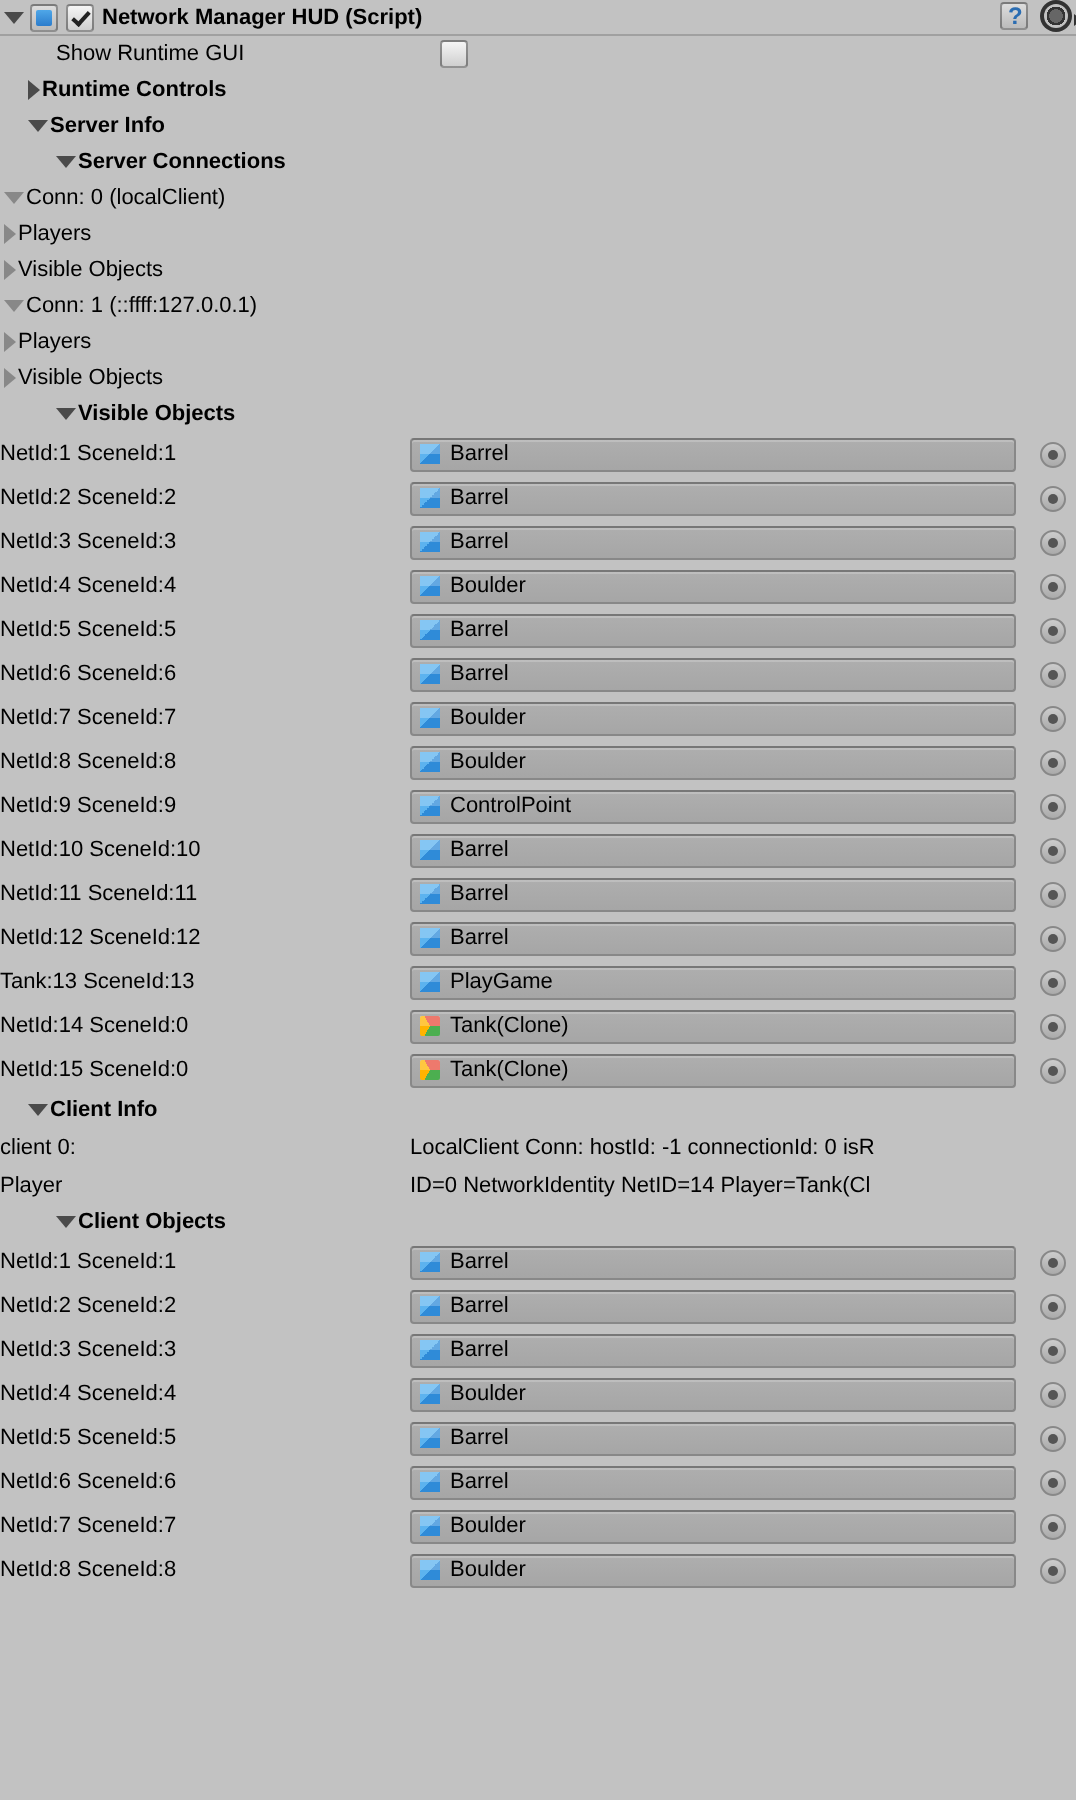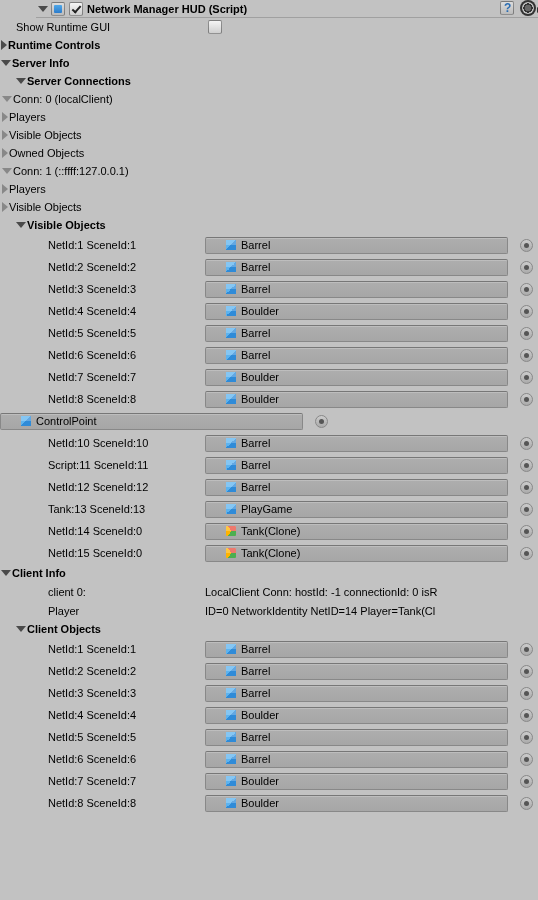--- a/index.html
+++ b/index.html
@@ -14,21 +14,20 @@
     position: relative;
   }
   .toprow {
     height: 18px;
     background: #c2c2c2;
     border-bottom: 1px solid #a0a0a0;
     display: flex;
     align-items: center;
     padding-left: 2px;
     position: relative;
-    margin-left: 36px;
   }
   .arrow {
     width: 0; height: 0;
     border-style: solid;
     display: inline-block;
     margin-right: 1px;
   }
   .arrow.down { border-width: 6px 5px 0 5px; border-color: #4a4a4a transparent transparent transparent; }
   .arrow.gdown { border-width: 6px 5px 0 5px; border-color: #888 transparent transparent transparent; }
   .arrow.right { border-width: 5px 0 5px 6px; border-color: transparent transparent transparent #4a4a4a; }
@@ -93,46 +92,45 @@
     border-style: solid;
     border-color: transparent transparent transparent #333;
   }
   .row {
     display: flex;
     align-items: center;
     height: 18px;
     padding-left: 2px;
   }
   .label { white-space: nowrap; }
-  .lvl0 { padding-left: 1px; }
-  .lvl1 { padding-left: 16px; }
+  .lvl0 { padding-left: 14px; }
+  .lvl1 { padding-left: 28px; }
   .lvl2 { }
   .lvl3 { }
   .bold { font-weight: bold; }
   .prop-row {
     display: flex;
     align-items: center;
     height: 22px;
   }
   .prop-label {
     width: 205px;
-    padding-left: 48px;
     white-space: nowrap;
   }
   .obj-field {
     flex: 0 0 303px;
     width: 303px;
     height: 17px;
     border: 1px solid #888;
     border-top-color: #777;
     border-radius: 2px;
     background: linear-gradient(#aeaeae,#a6a6a6);
     display: flex;
     align-items: center;
-    padding: 0 20px;
+    padding: 0 4px;
     box-shadow: inset 0 1px 0 rgba(255,255,255,.2);
     margin-right: 5px;
   }
   .cube {
     width: 10px; height: 10px;
     margin-right: 5px;
     position: relative;
   }
   .cube.blue { background: linear-gradient(135deg,#5cb3ef 0 50%,#2f8bd8 50% 100%); }
   .cube.multi {
@@ -203,24 +201,20 @@
       <span class="label">Conn: 0 (localClient)</span>
     </div>
     <div class="row lvl3">
       <span class="arrow gright"></span>
       <span class="label">Players</span>
     </div>
     <div class="row lvl3">
       <span class="arrow gright"></span>
       <span class="label">Visible Objects</span>
     </div>
-    <div class="row lvl3">
-      <span class="arrow gright"></span>
-      <span class="label">Owned Objects</span>
-    </div>
     <div class="row lvl2">
       <span class="arrow gdown"></span>
       <span class="label">Conn: 1 (::ffff:127.0.0.1)</span>
     </div>
     <div class="row lvl3">
       <span class="arrow gright"></span>
       <span class="label">Players</span>
     </div>
     <div class="row lvl3">
       <span class="arrow gright"></span>
@@ -299,38 +293,39 @@
     <div class="prop-row">
       <span class="prop-label">NetId:8 SceneId:8</span>
       <span class="obj-field">
         <span class="cube blue"></span>
         <span>Boulder</span>
       </span>
       <span class="spacer"></span>
       <span class="picker"></span>
     </div>
     <div class="prop-row">
+      <span class="prop-label">NetId:9 SceneId:9</span>
       <span class="obj-field">
         <span class="cube blue"></span>
         <span>ControlPoint</span>
       </span>
       <span class="spacer"></span>
       <span class="picker"></span>
     </div>
     <div class="prop-row">
       <span class="prop-label">NetId:10 SceneId:10</span>
       <span class="obj-field">
         <span class="cube blue"></span>
         <span>Barrel</span>
       </span>
       <span class="spacer"></span>
       <span class="picker"></span>
     </div>
     <div class="prop-row">
-      <span class="prop-label">Script:11 SceneId:11</span>
+      <span class="prop-label">NetId:11 SceneId:11</span>
       <span class="obj-field">
         <span class="cube blue"></span>
         <span>Barrel</span>
       </span>
       <span class="spacer"></span>
       <span class="picker"></span>
     </div>
     <div class="prop-row">
       <span class="prop-label">NetId:12 SceneId:12</span>
       <span class="obj-field">

